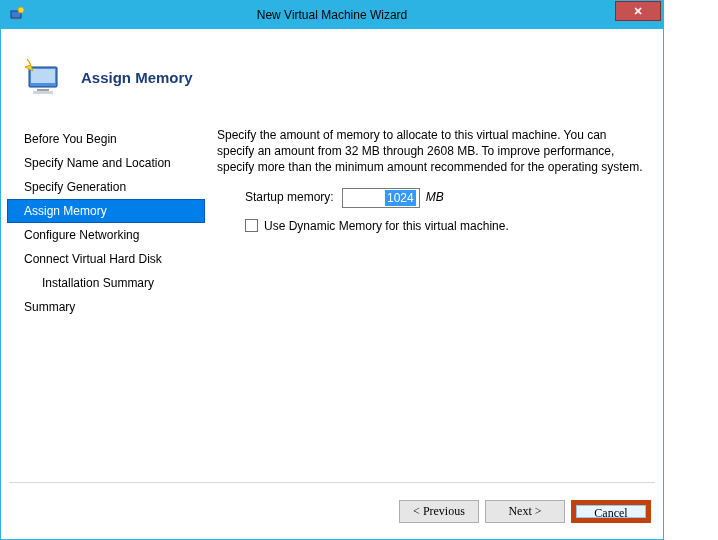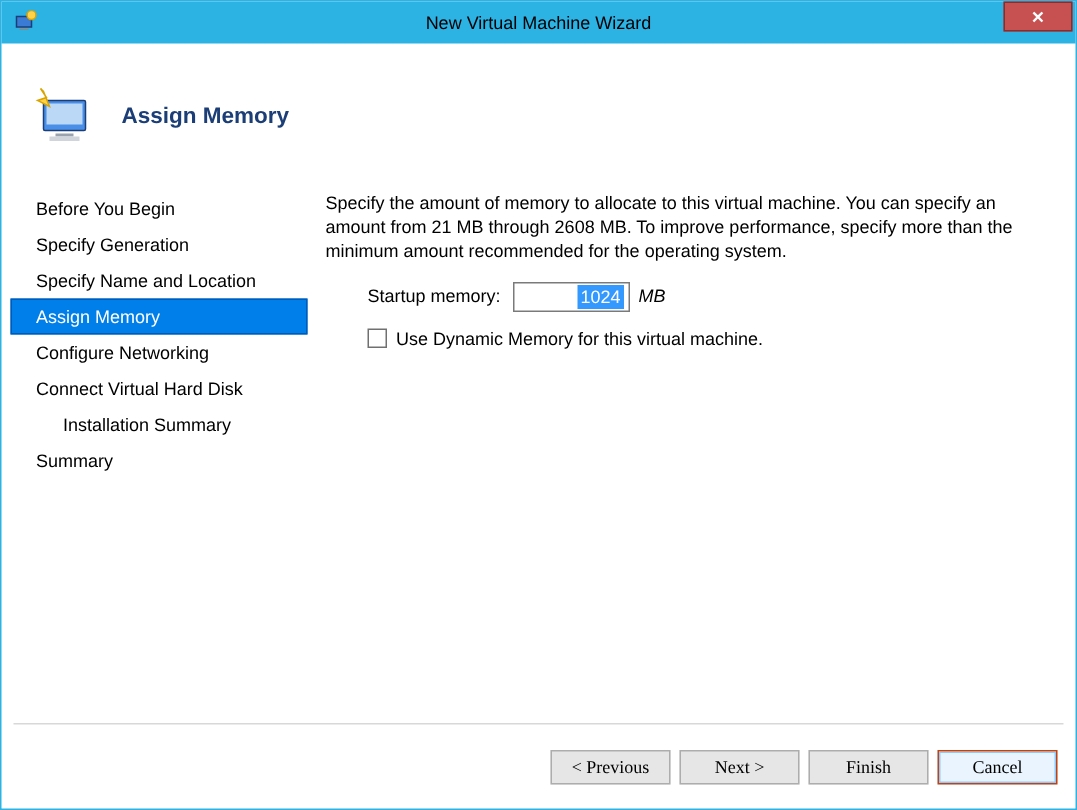--- a/index.html
+++ b/index.html
@@ -3,21 +3,21 @@
 <meta charset="utf-8">
 <style>
   * { box-sizing: border-box; }
   body {
     margin: 0;
     font-family: "Segoe UI", Tahoma, sans-serif;
     font-size: 12px;
     background: #fff;
   }
   .window {
-    width: 718px;
+    width: 664px;
     height: 540px;
     border: 1px solid #2db2e4;
     background: #fff;
     display: flex;
     flex-direction: column;
     justify-content: space-between;
   }
   .titlebar {
     height: 28px;
     background: #2db2e4;
@@ -161,21 +161,21 @@
   .btn {
     width: 80px;
     height: 23px;
     border: 1px solid #adadad;
     background: #e6e6e6;
     font-family: Liberation Serif, serif;
     font-size: 12px;
     cursor: pointer;
   }
   .btn.default {
-    border: 1px solid #c2410c;
+    border: 5px solid #c2410c;
     box-shadow: inset 0 0 0 1px #8cc9ff;
     background: #eaf4fe;
   }
 </style>
 </head>
 <body>
 
 <div class="window">
 
   <div class="titlebar">
@@ -198,31 +198,31 @@
       <rect x="14" y="38" width="20" height="3" fill="#cfd5db"></rect>
       <polygon points="8,6 12,12 6,14 14,18 10,8" fill="#ffd24a" stroke="#d9a400"></polygon>
     </svg>
     <div class="header-title">Assign Memory</div>
   </div>
 
   <div class="body">
 
     <div class="sidebar">
       <div class="nav-item">Before You Begin</div>
+      <div class="nav-item">Specify Name and Location</div>
       <div class="nav-item">Specify Generation</div>
-      <div class="nav-item">Specify Name and Location</div>
       <div class="nav-item selected">Assign Memory</div>
       <div class="nav-item">Configure Networking</div>
       <div class="nav-item">Connect Virtual Hard Disk</div>
       <div class="nav-item nav-sub">Installation Summary</div>
       <div class="nav-item">Summary</div>
     </div>
 
     <div class="content">
-      <div class="desc">Specify the amount of memory to allocate to this virtual machine. You can specify an amount from 21 MB through 2608 MB. To improve performance, specify more than the minimum amount recommended for the operating system.</div>
+      <div class="desc">Specify the amount of memory to allocate to this virtual machine. You can specify an amount from 32 MB through 2608 MB. To improve performance, specify more than the minimum amount recommended for the operating system.</div>
 
       <div class="row">
         <label>Startup memory:</label>
         <div class="mem-input-wrap">
           <input class="mem-input" type="text" value="1024" style="">
           <span class="mem-input-sel">1024</span>
         </div>
         <span class="unit">MB</span>
       </div>
 
@@ -233,17 +233,16 @@
 
     </div>
 
   </div>
 
   <div class="divider"></div>
 
   <div class="footer">
     <button class="btn">&lt; Previous</button>
     <button class="btn">Next &gt;</button>
-    <button class="btn">Finish</button>
     <button class="btn default">Cancel</button>
   </div>
 
 </div>
 
 </body></html>

